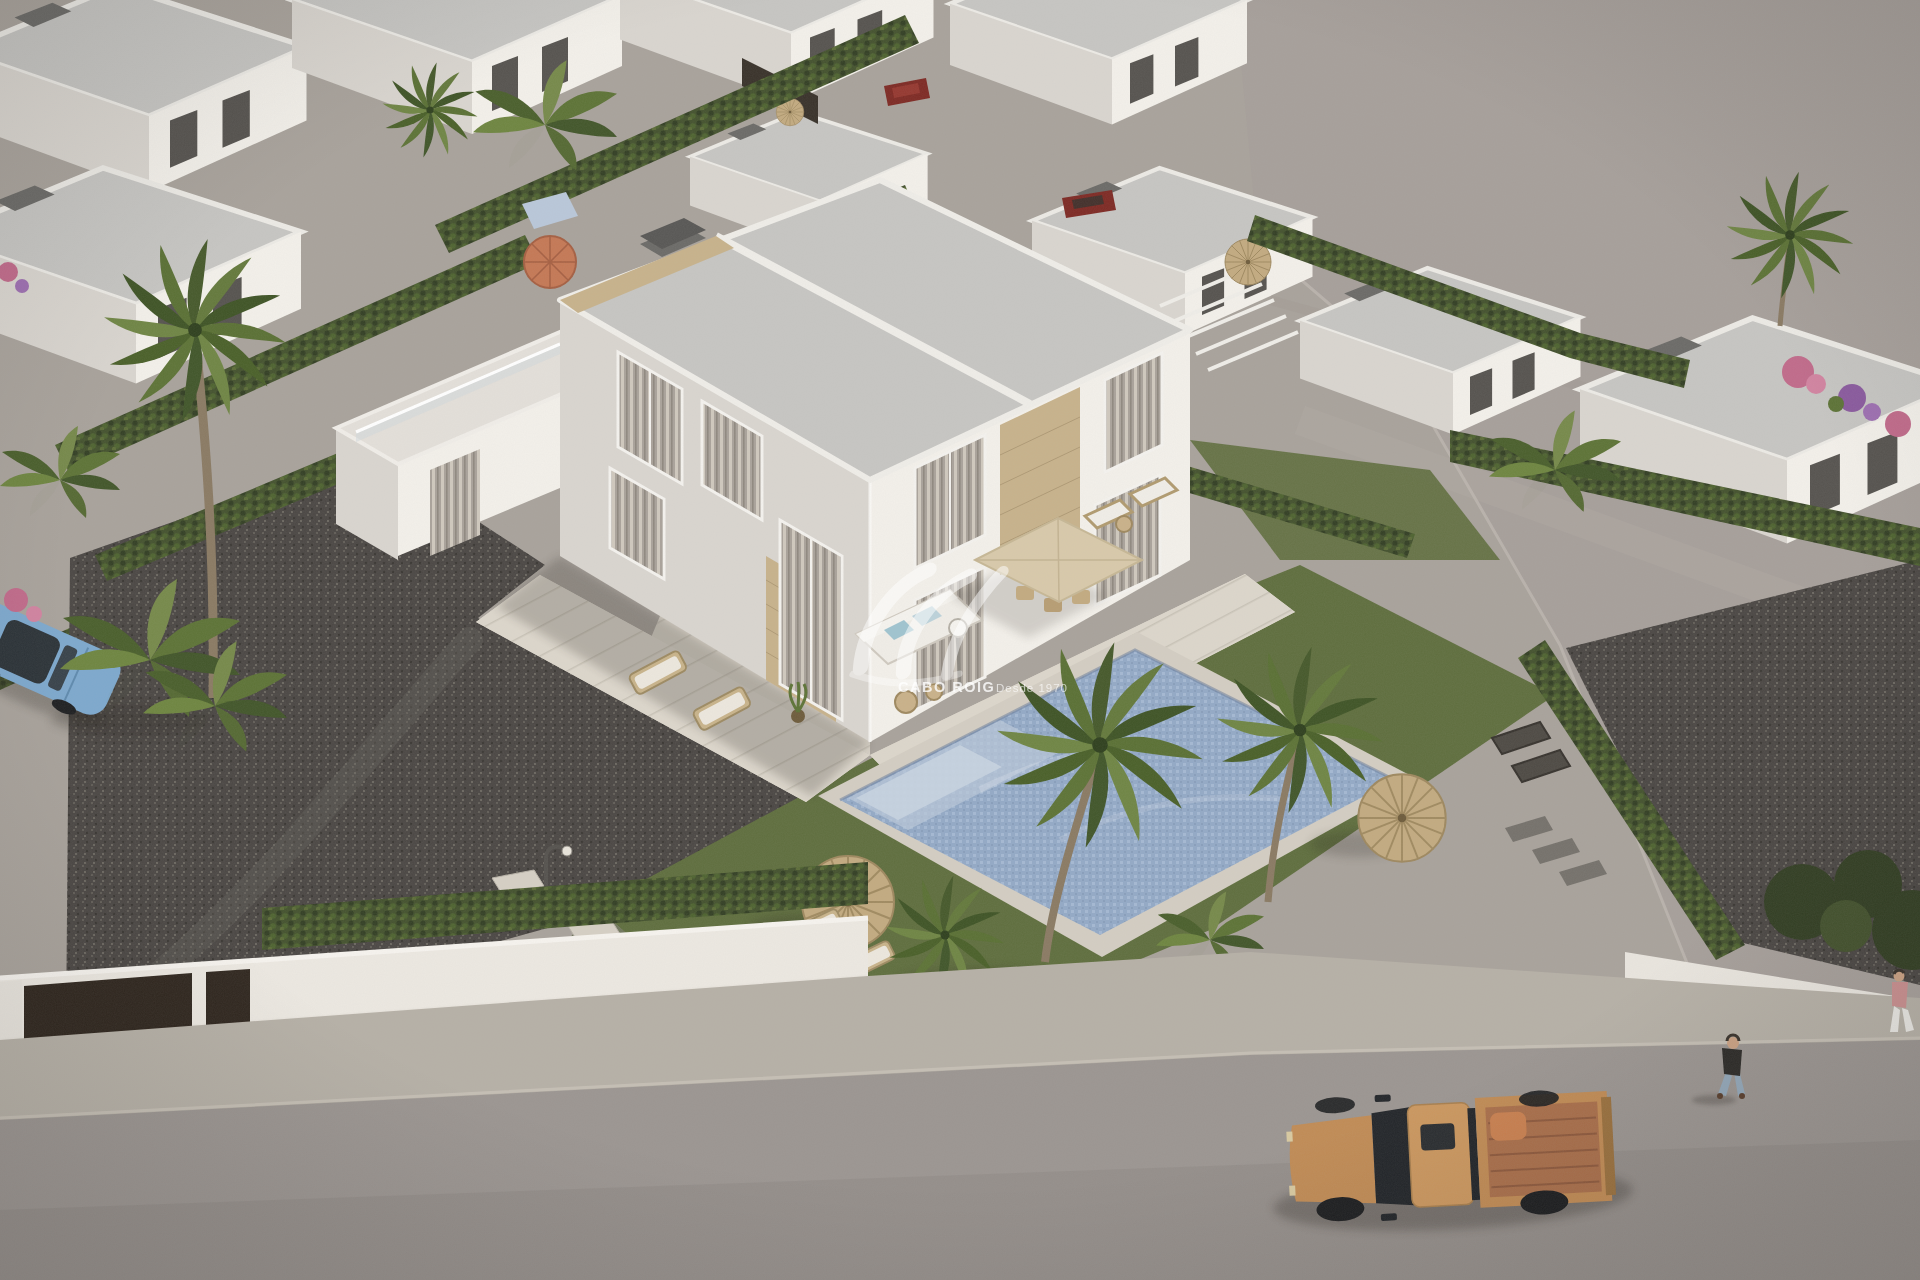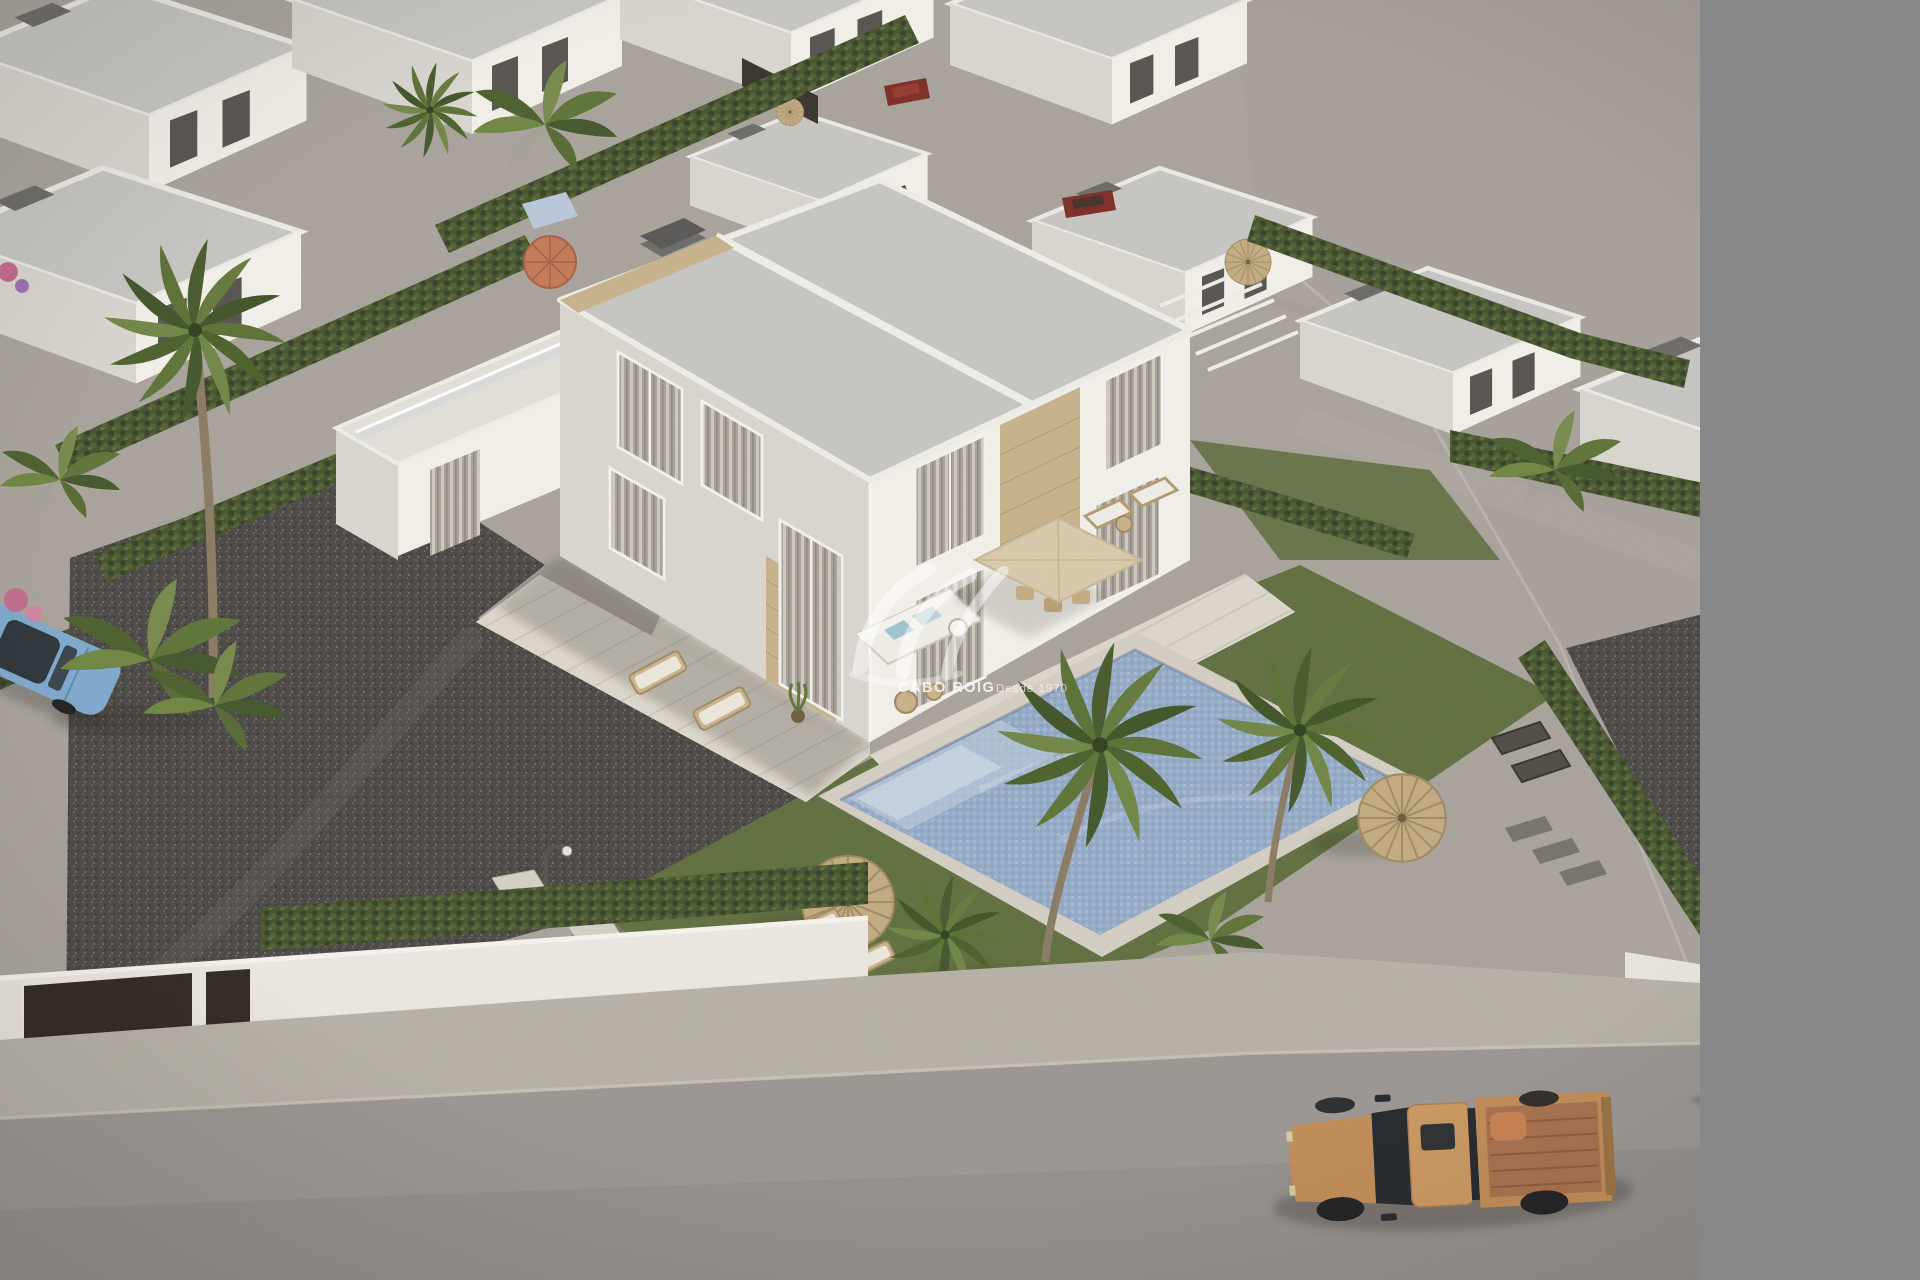--- a/index.html
+++ b/index.html
@@ -1,17 +1,17 @@
 <!DOCTYPE html>
 <html style="--ground: #a8a29b; --lot: #a69f9a; --road: #9b9591; --sidewalk: #b6b0a6; --wall-lit: #f3f0ea; --wall-shade: #d9d5cf; --wall-dark: #c7c3bd; --roof: #c6c5c2; --stone: #c7b28b; --stone-dark: #a8936f; --lawn: #5f6e3e; --lawn-shade: #4c5a33; --hedge: #44522e; --hedge-dark: #333f24; --hedge-light: #5c6c38; --palm: #4e6330; --palm-light: #6d8142; --pool-water: #93a9c6; --pool-light: #b9c7d9; --pool-deck: #d3cdc2; --terrace: #dcd6cb; --curtain: #a9a29a; --curtain-light: #cfc8bd; --window-dark: #56534f; --parasol-wicker: #c2aa80; --parasol-cream: #d8c9aa; --parasol-orange: #c47855; --truck-body: #c08b55; --truck-bed: #a96f4b; --truck-dark: #25282b; --car-blue: #7da8cd; --car-red: #7e2a24; --skin: #caa183; --jeans: #93a7b8; --jacket: #2e2c29;"><head>
 <meta charset="utf-8">
 <style>
   html,body{margin:0;padding:0;background:#888;}
   body{font-family:"Liberation Sans", sans-serif;}
-  .stage{position:relative;width:1700px;height:1280px;overflow:hidden;}
+  .stage{position:relative;width:1920px;height:1280px;overflow:hidden;}
   svg{display:block;}
   
   .ground{fill:var(--ground,#a8a29b);}
   .lot{fill:var(--lot,#a59e99);}
   .road{fill:var(--road,#9b9591);}
   .sidewalk{fill:var(--sidewalk,#b6b0a6);}
   .wallLit{fill:var(--wall-lit,#f3f0ea);}
   .wallShade{fill:var(--wall-shade,#d9d5cf);}
   .roofF{fill:var(--roof,#c6c5c2);}
   .stoneF{fill:var(--stone,#c7b28b);}

